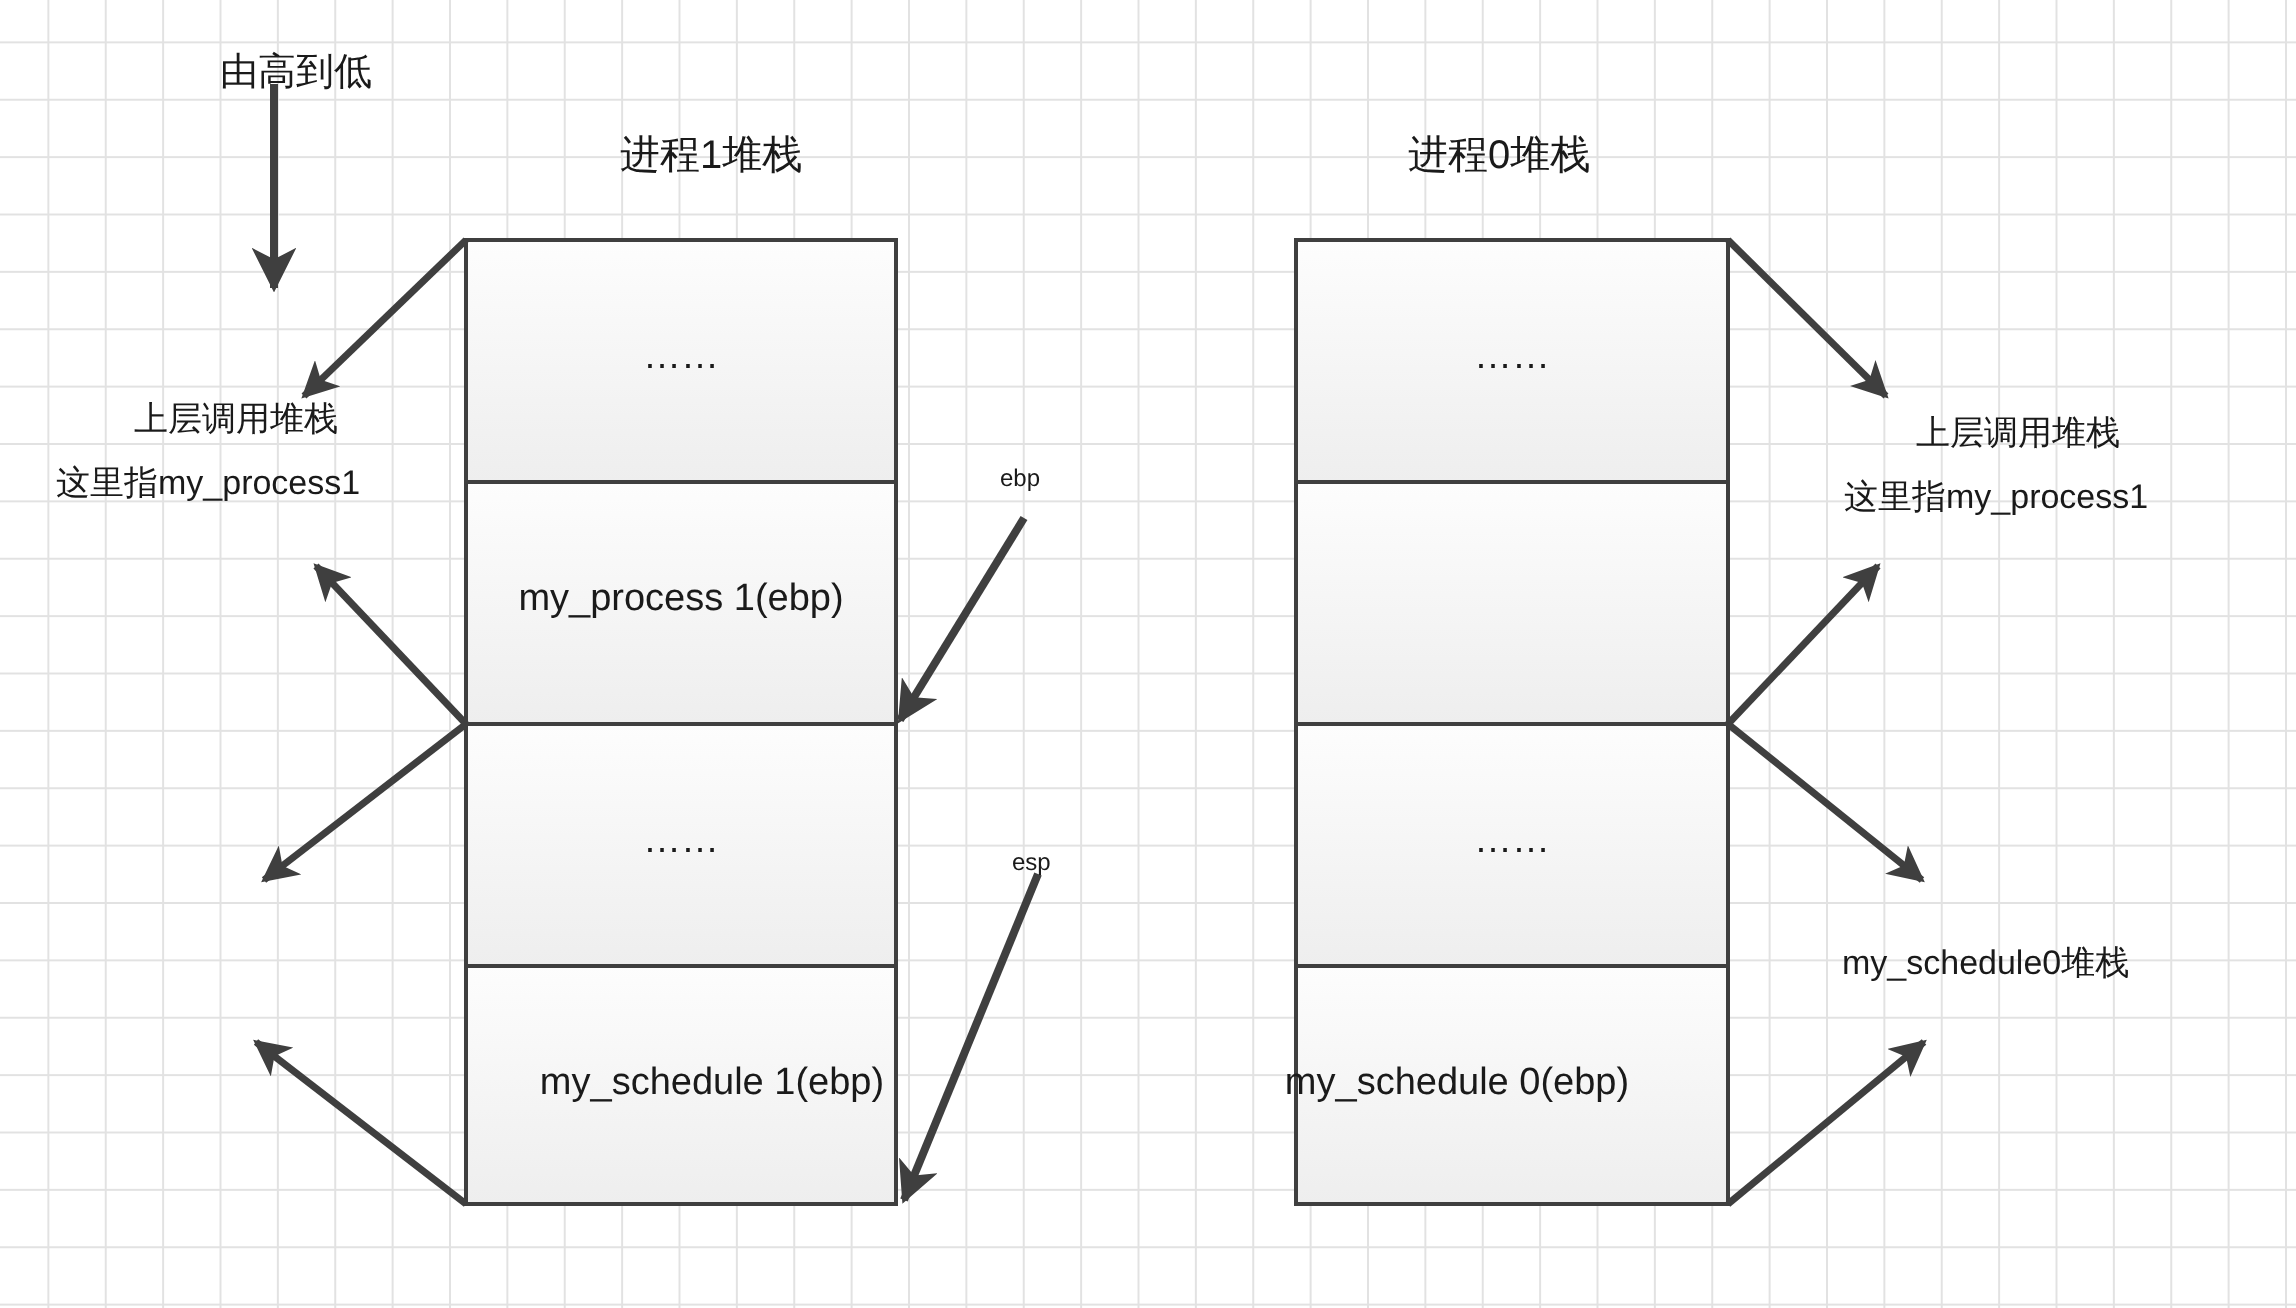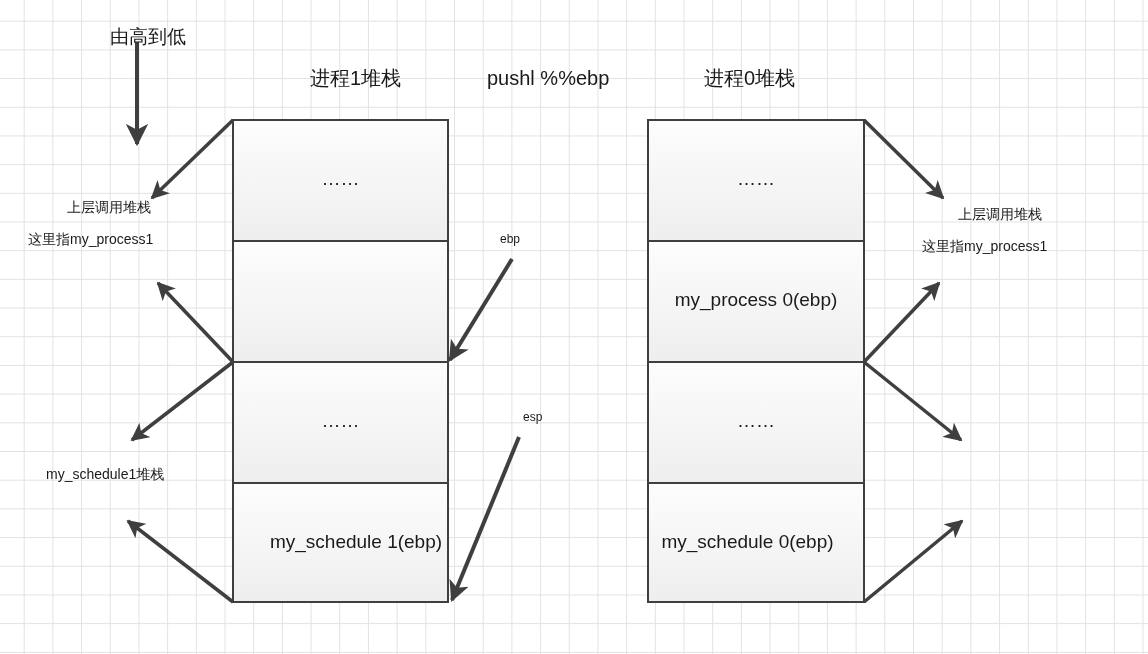--- a/index.html
+++ b/index.html
@@ -28,21 +28,21 @@
     height: 654px;
   }
   .lbl {
     position: absolute;
     color: #1a1a1a;
     font-family: "Liberation Sans", "DejaVu Sans", sans-serif;
     white-space: pre;
     line-height: 1.26;
   }
   .lbl-title { font-size: 20px; }
-  .lbl-note  { font-size: 14px; }
+  .lbl-note  { font-size: 17px; }
   .lbl-reg   { font-size: 12px; }
   .lbl-vert {
     font-size: 19px;
     width: 22px;
     text-align: center;
     line-height: 1.38;
   }
   .cell-text {
     position: absolute;
     text-align: center;
@@ -115,36 +115,35 @@
     </g>
     <g>
       <line x1="519" y1="437" x2="452" y2="600" stroke="#3f3f3f" stroke-width="4" marker-end="url(#ah)"></line>
     </g>
   </svg>
 
   <div class="lbl lbl-vert" style="left:86px; top:24px;margin-left:24px;">由高到低</div>
 
   <div class="lbl lbl-title" style="left:292px; top:66px;margin-left:18px;">进程1堆栈</div>
 
-  <div class="lbl lbl-title" style="left:487px; top:66px;">pushl %%ebp</div>
 
   <div class="lbl lbl-title" style="left:704px; top:66px;">进程0堆栈</div>
 
   <div class="lbl lbl-note" style="left:67px; top:199px;">上层调用堆栈</div>
   <div class="lbl lbl-note" style="left:28px; top:231px;">这里指my_process1</div>
-  <div class="lbl lbl-note" style="left:46px; top:466px;">my_schedule1堆栈</div>
 
   <div class="lbl lbl-note" style="left:958px; top:206px;">上层调用堆栈</div>
   <div class="lbl lbl-note" style="left:922px; top:238px;">这里指my_process1</div>
+  <div class="lbl lbl-note" style="left:921px; top:471px;">my_schedule0堆栈</div>
 
   <div class="lbl lbl-reg" style="left:500px; top:232px;">ebp</div>
-  <div class="lbl lbl-reg" style="left:506px; top:410px;margin-left:17px;">esp</div>
+  <div class="lbl lbl-reg" style="left:506px; top:424px;">esp</div>
 
   <div class="cell-text dots" style="left:233px; top:168px; width:215px;">……</div>
+  <div class="cell-text" style="left:233px; top:289px; width:215px;">my_process 1(ebp)</div>
   <div class="cell-text dots" style="left:233px; top:410px; width:215px;">……</div>
   <div class="cell-text" style="left:233px; top:531px; width:246px;">my_schedule 1(ebp)</div>
 
   <div class="cell-text dots" style="left:648px; top:168px; width:216px;">……</div>
-  <div class="cell-text" style="left:648px; top:289px; width:216px;">my_process 0(ebp)</div>
   <div class="cell-text dots" style="left:648px; top:410px; width:216px;">……</div>
-  <div class="cell-text" style="left:644px; top:531px; width:207px;">my_schedule 0(ebp)</div>
+  <div class="cell-text" style="left:625px; top:531px; width:207px;">my_schedule 0(ebp)</div>
 
 </div>
 
 </body></html>

